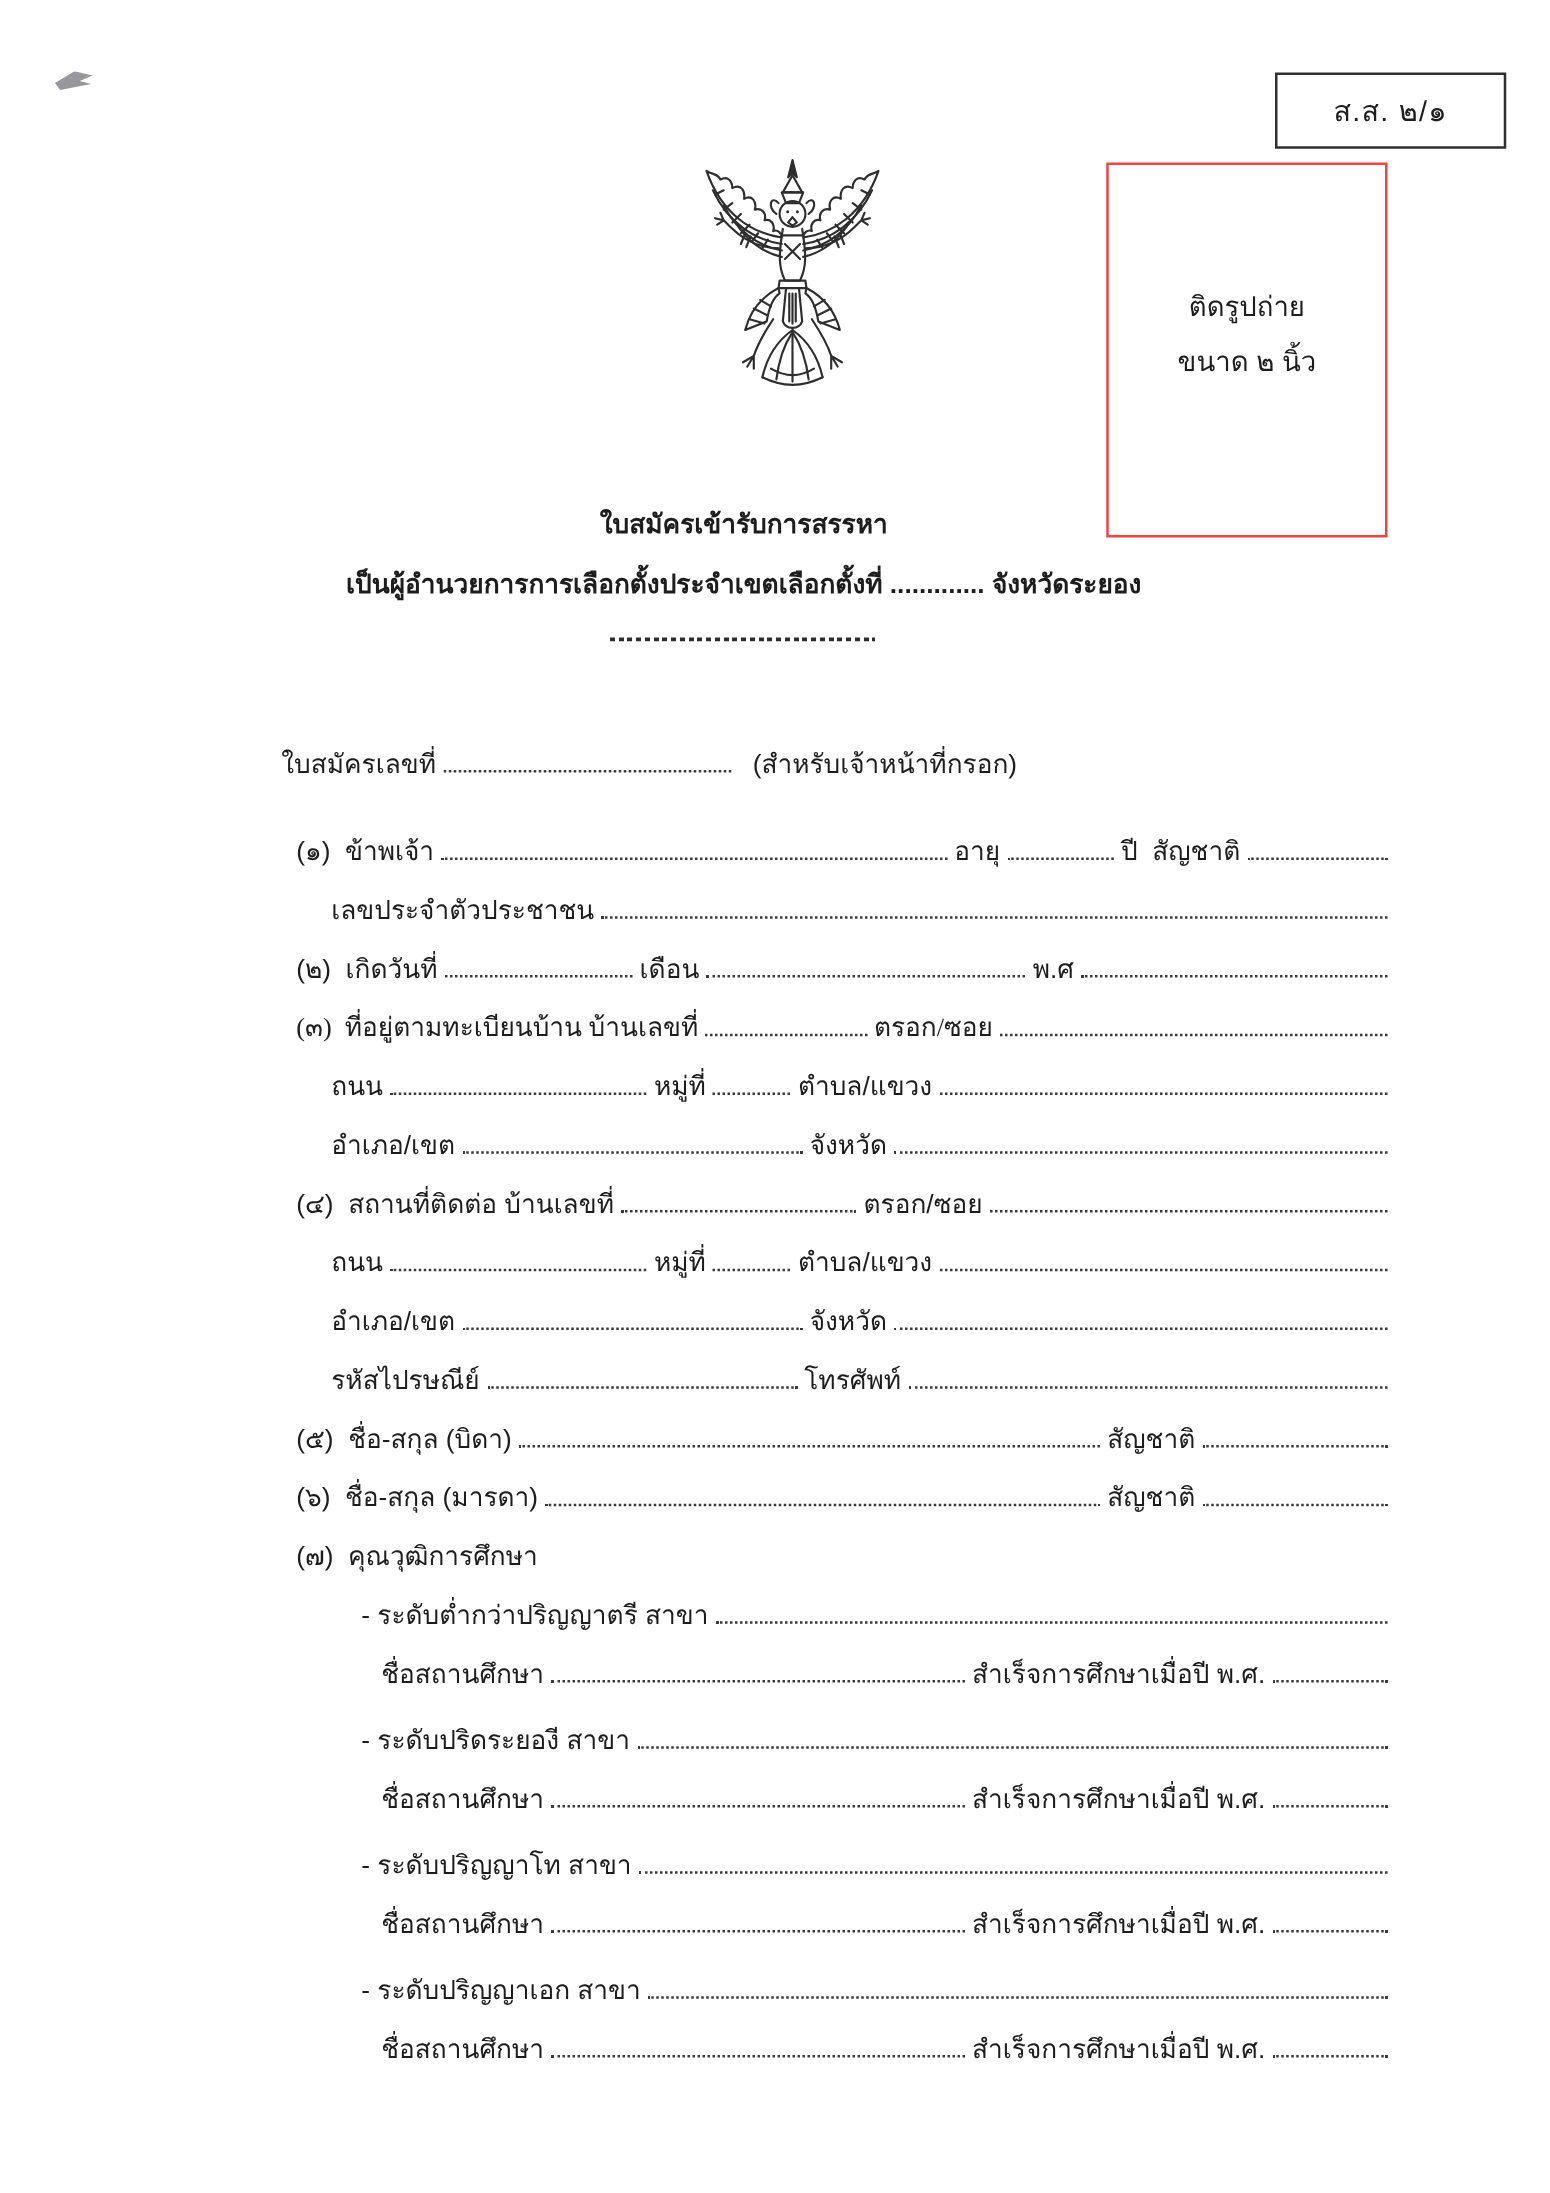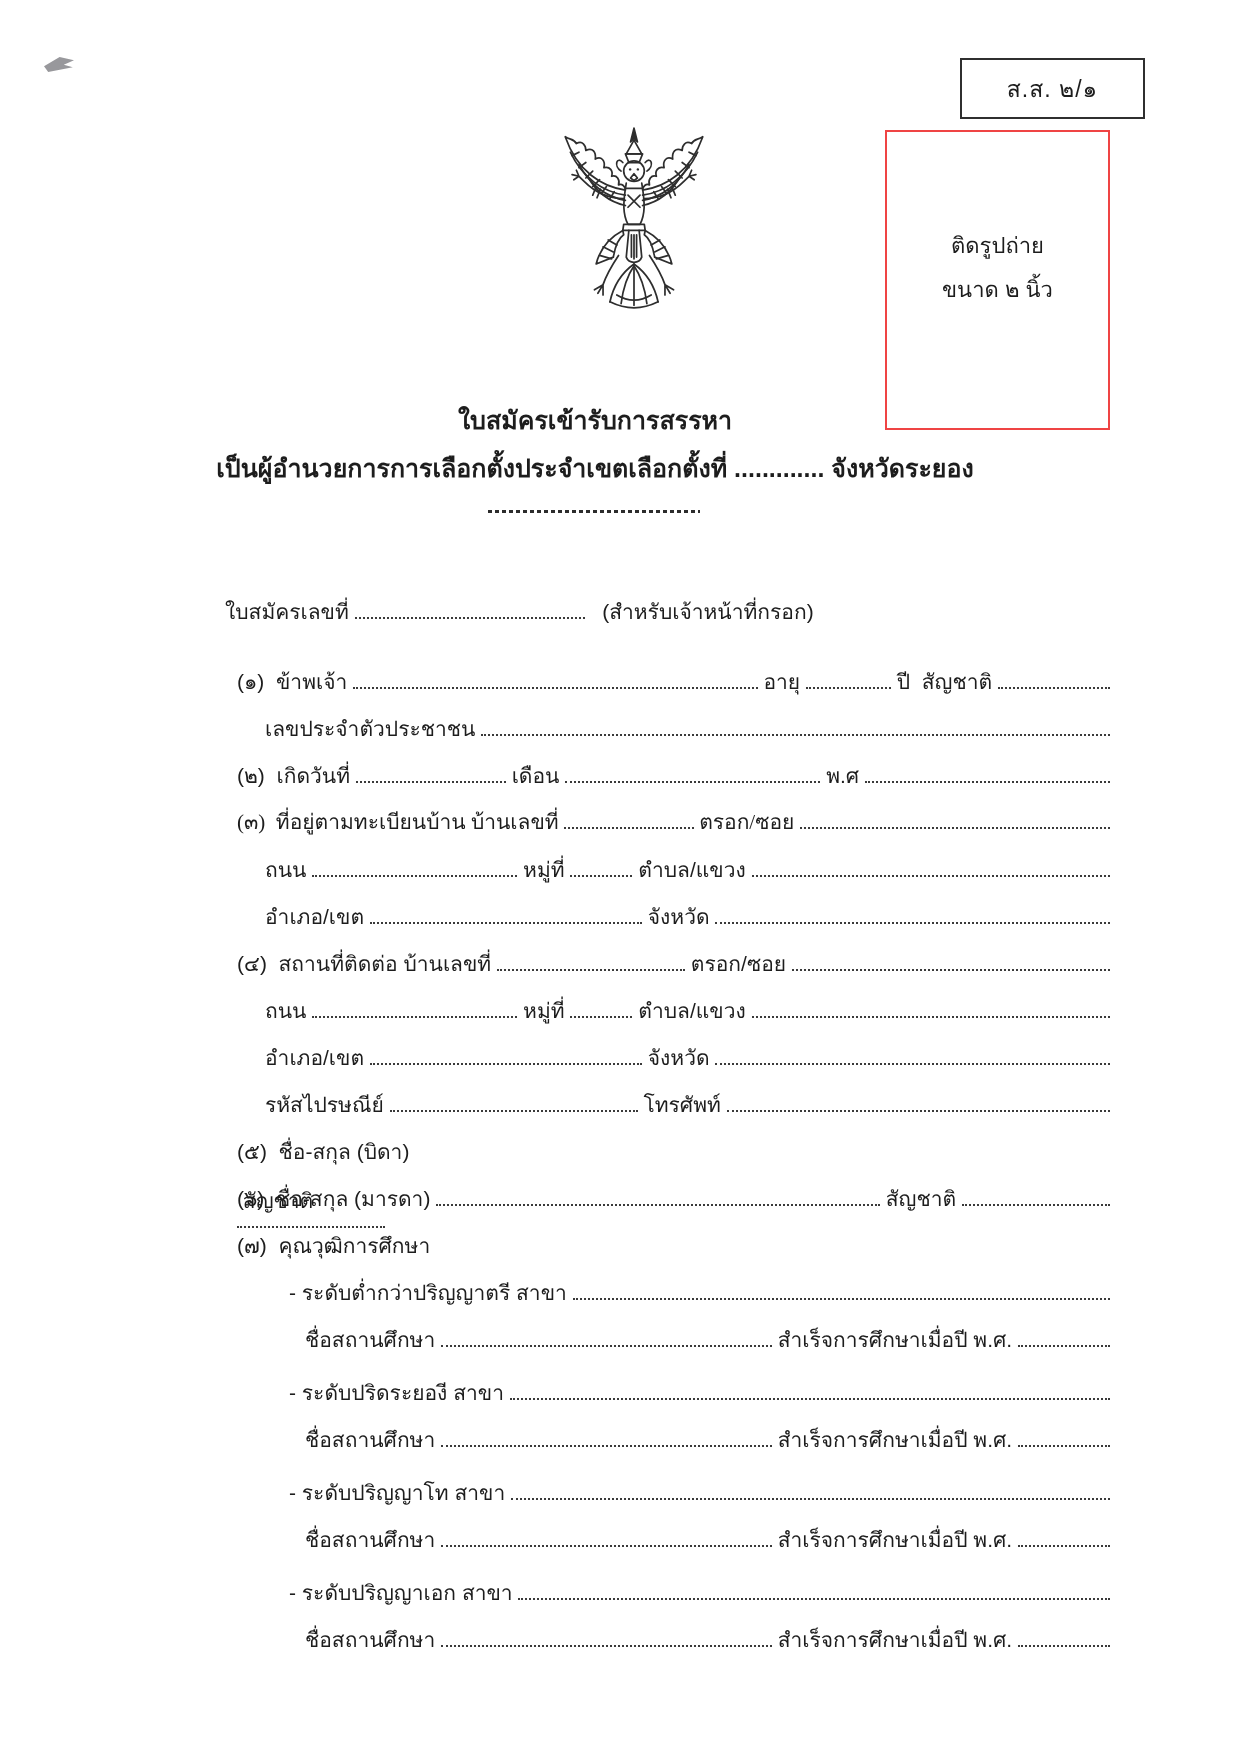--- a/index.html
+++ b/index.html
@@ -6,40 +6,40 @@
   .page{
     position:relative;
     width:1240px;height:1754px;
     background:#ffffff;
     font-family:"Liberation Sans",sans-serif;
     color:#1d1d1d;
     overflow:hidden;
   }
   
   .formcode{
-    position:absolute;left:960px;top:58px;width:181px;height:57px;
+    position:absolute;left:1020px;top:58px;width:181px;height:57px;
     border:2px solid #2f2f2f;
     display:flex;align-items:center;justify-content:center;
     font-size:23px;letter-spacing:1px;
   }
   
   .photobox{
     position:absolute;left:885px;top:130px;width:225px;height:300px;
     border:2px solid #ef4444;box-sizing:border-box;
   }
   .photobox .inner{
     position:absolute;top:92px;left:0;right:0;
     text-align:center;font-size:22px;line-height:44px;
   }
   
   .garuda{position:absolute;left:548px;top:126px;width:172px;height:190px;}
   
   .titles{
     position:absolute;top:396px;left:0;width:1190px;
-    text-align:center;font-weight:bold;font-size:25px;line-height:48px;
+    text-align:center;font-weight:bold;font-size:21px;line-height:48px;
   }
   
   .sep{
     position:absolute;left:488px;top:510px;width:212px;height:3px;
     background:repeating-linear-gradient(90deg,#2c2c2c 0 4px,transparent 4px 7px);
   }
   
   .lines{position:absolute;left:225px;top:588px;width:885px;font-size:21px;}
   .row{display:flex;align-items:baseline;height:47px;line-height:47px;}
   .lbl{white-space:pre;}
@@ -204,21 +204,21 @@
         <span class="dots" style="width: 272px;"></span>
         <span class="lbl"> จังหวัด </span>
         <span class="dots fill"></span>
       </div>
       <div class="row" style="padding-left: 40px;">
         <span class="lbl">รหัสไปรษณีย์ </span>
         <span class="dots" style="width: 248px;"></span>
         <span class="lbl"> โทรศัพท์ </span>
         <span class="dots fill"></span>
       </div>
-      <div class="row" style="padding-left: 12px; flex-direction: column;">
+      <div class="row" style="padding-left: 12px;">
         <span class="lbl">(๕)  ชื่อ-สกุล (บิดา) </span>
         <span class="dots fill"></span>
         <span class="lbl"> สัญชาติ </span>
         <span class="dots" style="width: 148px;"></span>
       </div>
       <div class="row" style="padding-left: 12px; justify-content: space-between;">
         <span class="lbl">(๖)  ชื่อ-สกุล (มารดา) </span>
         <span class="dots fill"></span>
         <span class="lbl"> สัญชาติ </span>
         <span class="dots" style="width: 148px;"></span>

